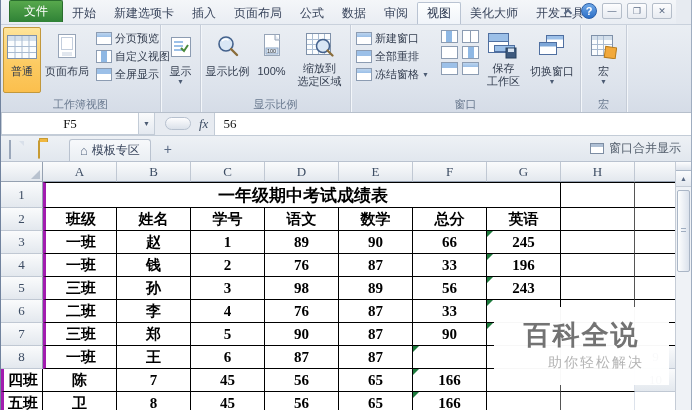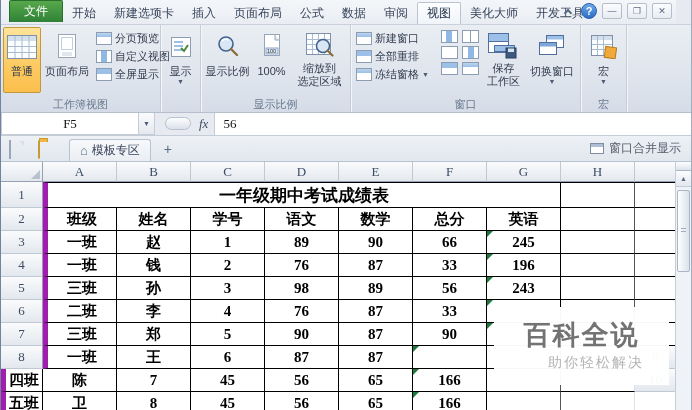--- a/index.html
+++ b/index.html
@@ -71,21 +71,21 @@
   
   .sheet{position:absolute;left:0;top:162px;right:0;bottom:0;background:#fff;overflow:hidden;}
   #grid{position:absolute;left:0;top:0;display:grid;grid-template-columns:42px repeat(8,74px) 42px;grid-template-rows:20px 26px repeat(9,23px);}
   .colh,.rowh,.corner{display:flex;align-items:center;justify-content:center;font-size:12px;color:#3c4c63;background:linear-gradient(#fafbfc,#e3e8ee);}
   .colh{border-right:1px solid #c0c8d3;border-bottom:1px solid #95a1b1;font-family:"Liberation Serif","DejaVu Serif",serif;font-size:13px;}
   .rowh{border-bottom:1px solid #c0c8d3;border-right:1px solid #95a1b1;font-family:"Liberation Serif","DejaVu Serif",serif;font-size:13px;}
   .corner{border-right:1px solid #95a1b1;border-bottom:1px solid #95a1b1;position:relative;}
   .corner::after{content:"";position:absolute;right:2px;bottom:2px;border-bottom:9px solid #b8c2cf;border-left:9px solid transparent;}
   .c{position:relative;display:flex;align-items:center;justify-content:center;background:#fff;border-right:1px solid #dce2eb;border-bottom:1px solid #dce2eb;font-family:"Liberation Serif","DejaVu Serif",serif;font-weight:bold;font-size:15px;color:#000;white-space:nowrap;overflow:hidden;}
   .c.bb{border-bottom:1px solid #000;} .c.br{border-right:1px solid #000;}
-  .c.bl{border-left:5px solid #a21caf;} .c.bt{border-top:1px solid #000;}
+  .c.bl{border-left:3px solid #a21caf;} .c.bt{border-top:1px solid #000;}
   .c.brh{border-right:1px solid #555;}
   .c.title{font-size:17px;}
   .c.tri::before{content:"";position:absolute;top:0;left:0;border-top:6px solid #1d7a3c;border-right:6px solid transparent;}
   
   .wmark{position:absolute;left:493px;top:145px;width:175px;height:78px;background:rgba(255,255,255,0.97);display:flex;flex-direction:column;align-items:center;justify-content:center;z-index:5;}
   .wmark .t1{font-size:27px;font-weight:bold;color:#737373;letter-spacing:2px;line-height:30px;}
   .wmark .t2{font-size:14px;color:#b3b3b3;letter-spacing:2px;margin-top:4px;margin-left:29px;}
   
   .vscroll{position:absolute;top:0;right:0;bottom:0;width:16px;background:#eff2f6;border-left:1px solid #c5ccd6;z-index:6;}
   .splitbox{height:9px;background:linear-gradient(#fdfdfe,#dde3ec);border-bottom:1px solid #aab6c6;}

